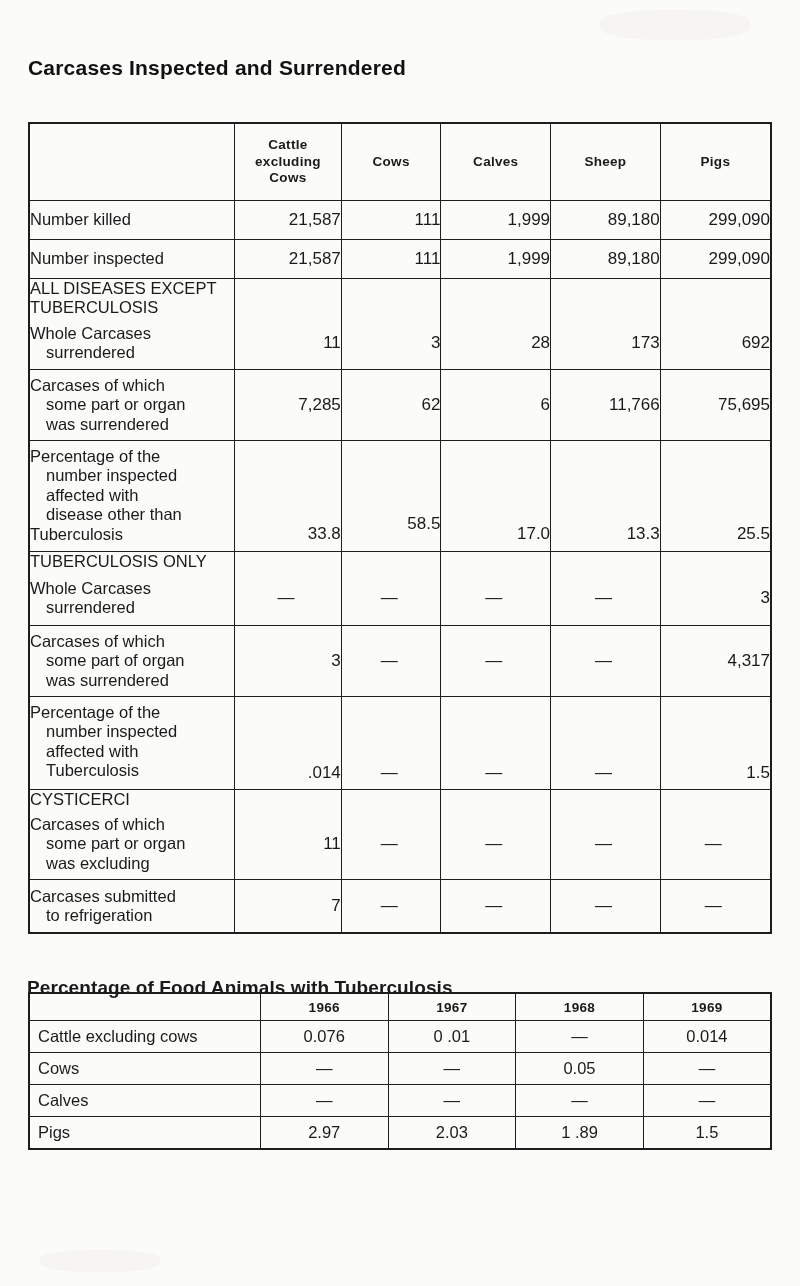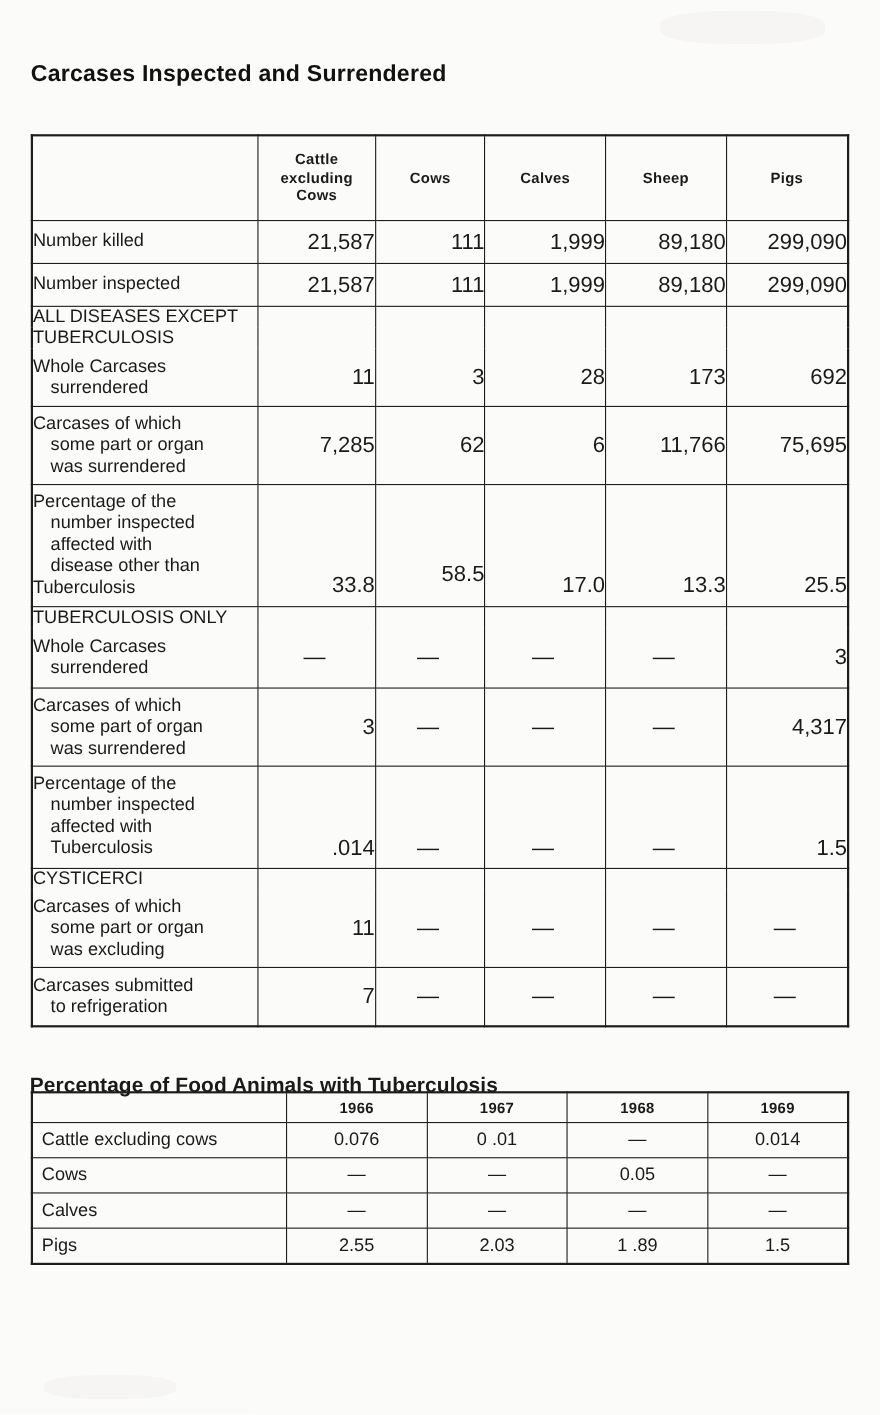--- a/index.html
+++ b/index.html
@@ -77,21 +77,21 @@
     padding: 5px 4px 5px 8px;
     line-height: 1.18;
     text-align: left;
   }
   td.lbl .ind {
     display: block;
     padding-left: 16px;
   }
   td.val {
     text-align: right;
-    font-size: 20px;
+    font-size: 17px;
     padding: 4px 7px 4px 4px;
     white-space: nowrap;
   }
   td.val.dash {
     text-align: center;
     padding-right: 4px;
   }
   .sect-title {
     font-size: 16.5px;
     padding: 5px 4px 2px 8px;
@@ -380,21 +380,21 @@
         </tr>
         <tr>
           <td class="lbl2">Calves</td>
           <td class="v">—</td>
           <td class="v">—</td>
           <td class="v">—</td>
           <td class="v">—</td>
         </tr>
         <tr>
           <td class="lbl2">Pigs</td>
-          <td class="v">2.55</td>
+          <td class="v">2.97</td>
           <td class="v">2.03</td>
           <td class="v">1 .89</td>
           <td class="v">1.5</td>
         </tr>
       </tbody>
     </table>
   </div>
 
 
 </div>

